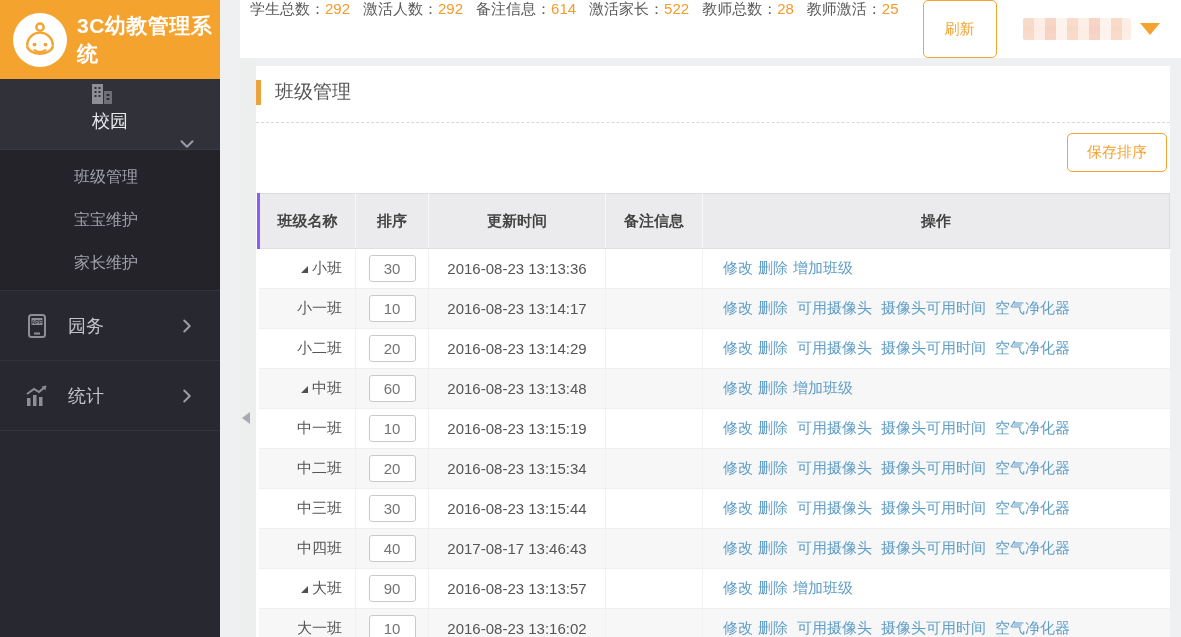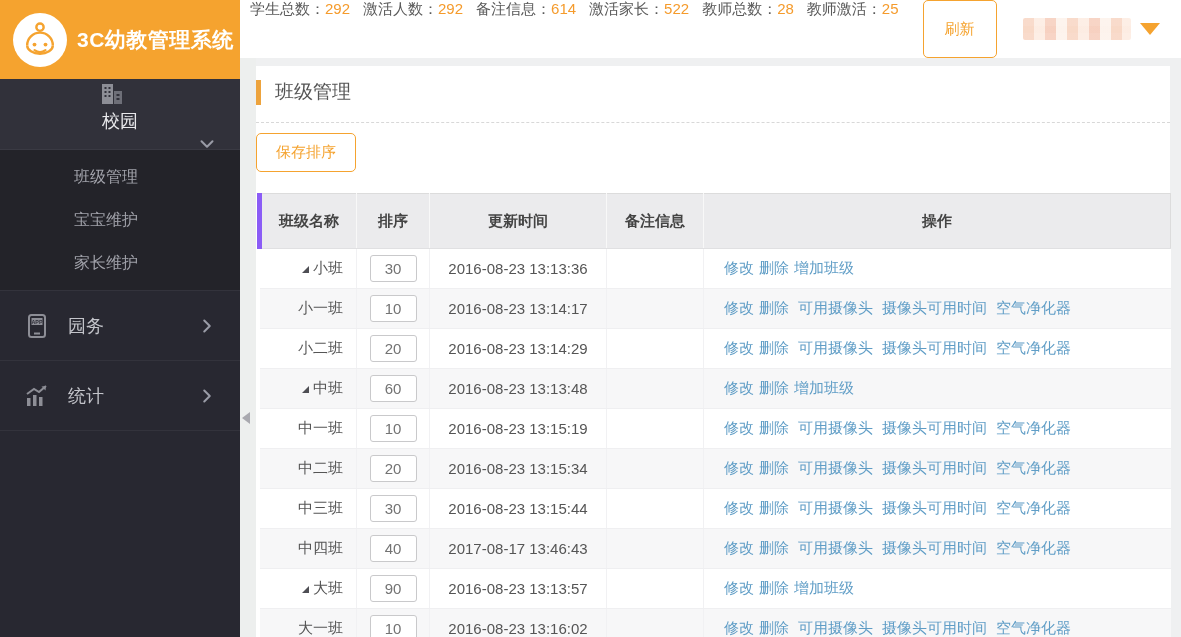--- a/index.html
+++ b/index.html
@@ -1,21 +1,21 @@
 <!DOCTYPE html>
 <html><head>
 <meta charset="utf-8">
 <style>
   * { margin:0; padding:0; box-sizing:border-box; }
   html,body { width:1181px; height:637px; }
   body { font-family:"Liberation Sans","DejaVu Sans",sans-serif; background:#eff0f1; }
   #screen { position:relative; width:1181px; height:637px; overflow:hidden; background:#eff0f1; }
 
   
-  .sidebar { position:absolute; left:0; top:0; width:240px; height:637px; background:#282831; }
+  .sidebar { position:absolute; left:0; top:0; width:220px; height:637px; background:#282831; }
   .logo { height:79px; background:#f5a32f; display:flex; align-items:center; padding-left:13px; }
   .logo-circle { width:54px; height:54px; border-radius:50%; background:#fff; display:flex; align-items:center; justify-content:center; flex:0 0 54px; }
   .logo-title { color:#fff; font-size:21px; font-weight:bold; margin-left:10px; letter-spacing:0.5px; }
   .menu-item { height:70px; display:flex; align-items:center; padding:0 22px; color:#e9e9ec; font-size:18px; cursor:pointer; }
   .menu-item .mi-icon { width:30px; height:30px; margin-right:16px; flex:0 0 30px; display:flex; align-items:center; justify-content:center; }
   .menu-item .chev { margin-left:auto; display:flex; }
   .mi-campus { background:#31313a;flex-direction:column; }
   .submenu { background:#232329; border-top:1px solid #3a3a43; padding:5px 0 6px; }
   .submenu-item { height:43px; line-height:43px; padding-left:74px; color:#a2a3ab; font-size:16px; cursor:pointer; }
   .mi-border { border-top:1px solid #33333c; color:#c3c4ca; }
@@ -37,29 +37,29 @@
       repeating-linear-gradient(90deg, rgba(248,214,196,.85) 0 11px, rgba(253,238,228,.9) 11px 22px, rgba(246,203,186,.8) 22px 33px, rgba(253,244,238,.95) 33px 44px),
       repeating-linear-gradient(0deg, #fdeee4 0 7px, #f9ddcc 7px 14px, #fdf2ea 14px 22px); }
   .user-caret { margin-left:9px; width:0; height:0; border-left:10px solid transparent; border-right:10px solid transparent; border-top:12px solid #f5a32f; }
 
   
   .panel { position:absolute; left:256px; top:66px; width:914px; height:571px; background:#fff; }
   .title-row { display:flex; align-items:center; padding-top:14px; height:38px; }
   .title-bar { width:5px; height:25px; background:#eda33d; margin-right:14px; }
   .page-title { font-size:19px; color:#555; }
   .dashed-sep { border-top:1px dashed #d8d8d8; margin-top:18px; }
-  .toolbar { display:flex; gap:17px; margin:10px 3px 0 0; }
+  .toolbar { display:flex; justify-content:flex-end; gap:17px; margin:10px 3px 0 0; }
   .tb-btn { background:#fff; border:1px solid #f5a32f; color:#f5a32f; font-size:15px; padding:9px 19px; border-radius:5px; cursor:pointer; font-family:inherit; }
 
   
   table { border-collapse:collapse; table-layout:fixed; width:911px; margin:21px 0 0 1px; }
   col.c-name { width:97px; } col.c-sort { width:73px; } col.c-time { width:177px; } col.c-note { width:97px; } col.c-ops { width:467px; }
   thead th { height:55px; background:#ebebed; color:#444; font-size:15px; font-weight:bold;
     border-top:1px solid #dcdcdc; border-bottom:1px solid #e0e0e2; border-right:1px solid #f8f8f8; }
-  thead th:first-child { border-left:5px solid #8b5cf6; }
+  thead th:first-child { border-left:3px solid #8b5cf6; }
   thead th:last-child { border-right:1px solid #dcdcdc;font-family:Liberation Mono, monospace; }
   tbody td { height:40px; font-size:15px; color:#555; background:#fff; border-right:1px solid #f1f1f3; border-bottom:1px solid #efeff1; }
   tbody td:last-child { border-right:none; }
   tbody tr:nth-child(even) td { background:#f7f7f8; }
   .td-name { text-align:right; padding-right:13px; }
   .tri { display:inline-block; width:7px; height:7px; background:#4e4e54; clip-path:polygon(100% 0,100% 100%,0 100%); margin-right:4px; }
   .td-sort { text-align:center; }
   .sort-input { width:47px; height:27px; border:1px solid #c9c9cb; border-radius:3px; text-align:center;
     font-size:15px; color:#737373; background:#fff; font-family:inherit; }
   .td-time { text-align:center; }

